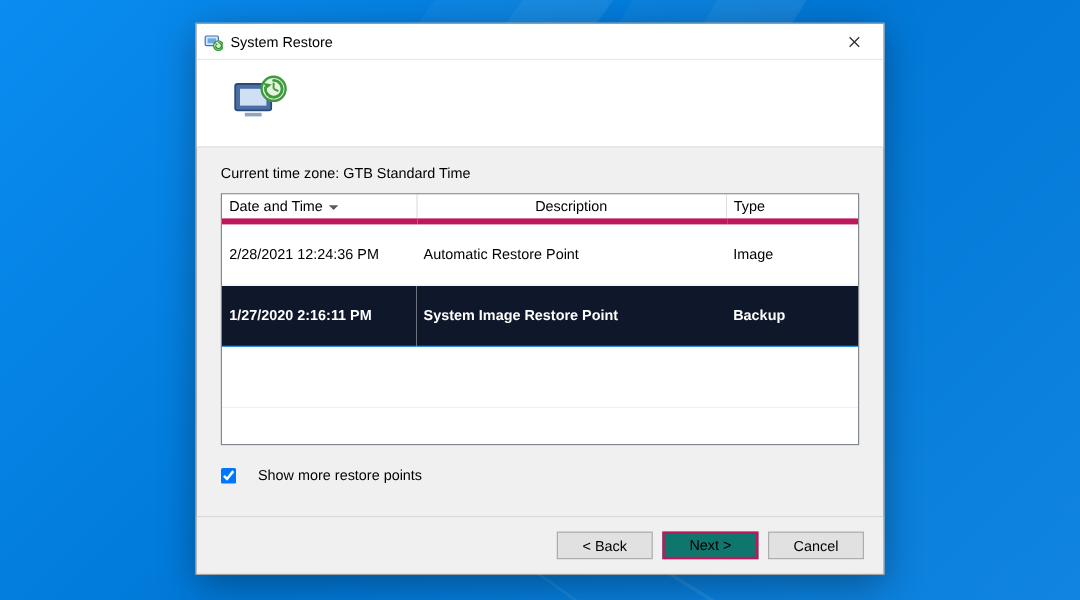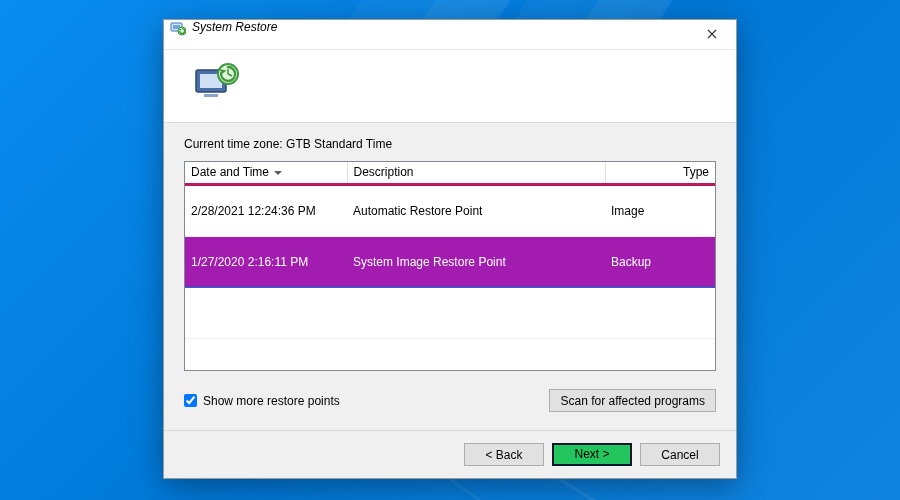--- a/index.html
+++ b/index.html
@@ -30,24 +30,23 @@
       position: absolute;
       left: 163px; top: 19px;
       width: 574px; height: 460px;
       background: #f0f0f0;
       border: 1px solid #9a9a9a;
       box-shadow: 0 8px 30px rgba(0,0,0,0.35);
       display: flex; flex-direction: column;
     }
     .titlebar {
       height: 30px; background: #ffffff;
-      display: flex; align-items: flex-start;
+      display: flex; align-items: center;
       padding: 0 2px 0 6px;
       border-bottom: 1px solid #e8e8e8;
-      font-style: italic;
     }
     .titlebar .app-icon {
       width: 16px; height: 16px; margin-right: 6px;
       display: flex; align-items: center; justify-content: center;
     }
     .titlebar .title { font-size: 12px; color: #000; }
     .titlebar .spacer { flex: 1; }
     .titlebar .close-btn {
       width: 44px; height: 28px;
       display: flex; align-items: center; justify-content: center;
@@ -75,68 +74,68 @@
       border: 1px solid #828790;
       height: 210px;
       overflow: hidden;
     }
     table { width: 100%; border-collapse: collapse; table-layout: fixed; }
     thead th {
       text-align: left; font-weight: normal;
       font-size: 12px; padding: 3px 6px;
       background: #ffffff;
       border-right: 1px solid #e0e0e0;
-      border-bottom: 3px solid #be185d;
+      border-bottom: 5px solid #be185d;
       height: 22px;
       position: relative;
     }
-    thead th:last-child { border-right: none; text-align: right; }
+    thead th:last-child { border-right: none; }
     th.col-date { width: 162px; }
-    th.col-desc { width: auto; }
+    th.col-desc { width: auto; text-align: center; }
     th.col-type { width: 110px; }
     .sort-arrow {
       display: inline-block; width: 0; height: 0;
       border-left: 4px solid transparent;
       border-right: 4px solid transparent;
       border-top: 4px solid #5b5b5b;
       margin-left: 2px; vertical-align: middle;
     }
     tbody td {
       font-size: 12px; padding: 18px 6px;
       height: 18px;
       border-bottom: 1px solid #f0f0f0;
       white-space: nowrap; overflow: hidden; text-overflow: ellipsis;
     }
-    tbody tr.selected td { background: #a21caf; color: #ffffff; border-bottom-color: #0078d7; }
+    tbody tr.selected td { background: #0f172a; color: #ffffff; border-bottom-color: #0078d7; font-weight: bold; }
     tbody tr.empty td { color: transparent; }
 
     .below-table {
       display: flex; align-items: center;
       margin-top: 18px;
     }
-    .check-wrap { display: flex; align-items: center; gap: 6px; font-size: 12px; }
+    .check-wrap { display: flex; align-items: center; gap: 18px; font-size: 12px; }
     .check-wrap input { width: 13px; height: 13px; }
     .below-table .spacer { flex: 1; }
     .scan-btn {
       font-size: 12px; padding: 3px 10px;
       background: #e1e1e1; border: 1px solid #adadad;
       min-width: 150px; height: 23px;
     }
 
     .footer {
       border-top: 1px solid #d9d9d9;
       padding: 12px 16px;
       display: flex; justify-content: flex-end; gap: 8px;
       background: #f0f0f0;
     }
     .footer button {
       font-size: 12px; width: 80px; height: 23px;
       background: #e1e1e1; border: 1px solid #adadad;
     }
-    .footer button.primary { border: 2px solid #0f172a; background: #22c55e; height: 23px; line-height: 17px; }
+    .footer button.primary { border: 2px solid #be185d; background: #0f766e; height: 23px; line-height: 17px; }
   </style>
 </head>
 <body>
 
 <div class="rays"></div>
 
 <div class="dialog">
 
   <div class="titlebar">
     <span class="app-icon">
@@ -247,21 +246,20 @@
           </tbody>
       </table>
     </div>
 
     <div class="below-table">
       <label class="check-wrap">
         <input type="checkbox" id="show-more-cb" checked="" style="">
         <span>Show more restore points</span>
       </label>
       <span class="spacer"></span>
-      <button class="scan-btn">Scan for affected programs</button>
     </div>
   </div>
 
   <div class="footer">
     <button>&lt; Back</button>
     <button class="primary">Next &gt;</button>
     <button>Cancel</button>
   </div>
 
 </div>

